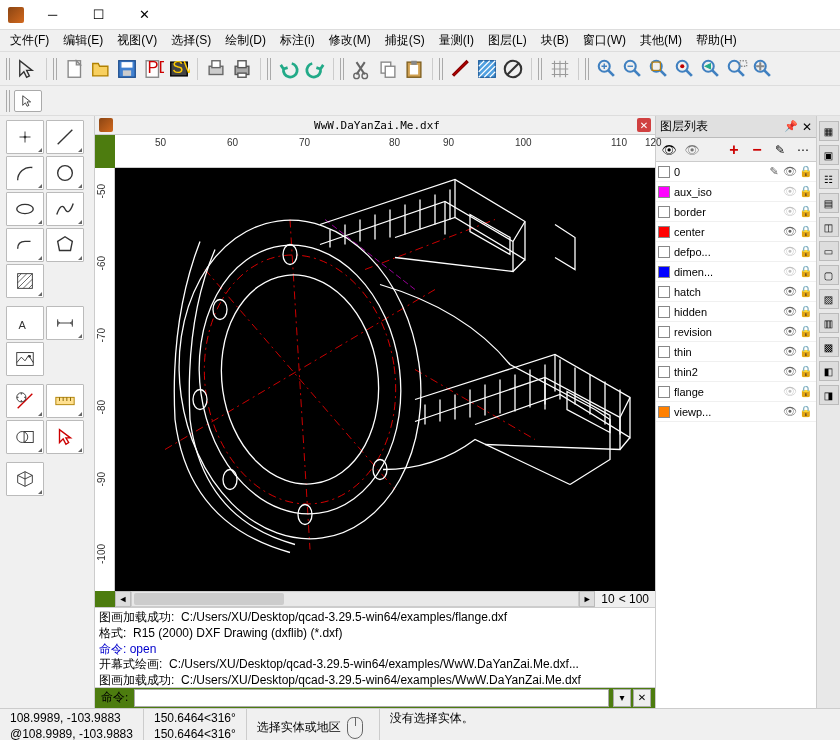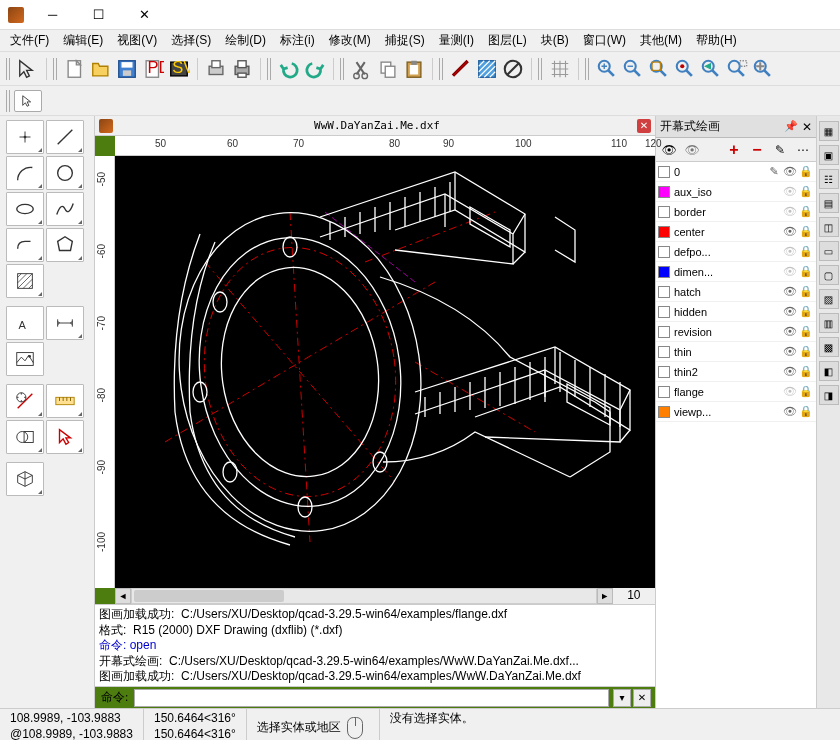--- a/index.html
+++ b/index.html
@@ -29,35 +29,35 @@
 .tool-box { width: 38px; height: 34px; background: #fff; border: 1px solid #bbb; display: flex; align-items: center; justify-content: center; cursor: pointer; position: relative; border-radius:1px;}
 .tool-box .tri { position: absolute; right: 1px; bottom: 1px; width: 0; height: 0; border-left: 4px solid transparent; border-bottom: 4px solid #666; }
 .tool-box svg { width: 22px; height: 22px; }
 
 .center-area { flex: 1; display: flex; flex-direction: column; background: #4d7c0f; }
 .doc-header { height: 20px; display: flex; align-items: center; padding: 0 4px; background:#f0f0f0; border-bottom:1px solid #ccc;}
 .doc-header .doc-icon { width:14px;height:14px;background:linear-gradient(135deg,#8B4513,#D2691E);border-radius:2px;margin-right:4px;}
 .doc-header .doc-title { flex:1; text-align:center; font-family:"SimSun",monospace; font-size:11px;}
 .doc-header .close-doc { width:14px;height:14px;background:#d04040;color:#fff;display:flex;align-items:center;justify-content:center;font-size:10px;border-radius:2px;cursor:pointer;}
 
-.ruler-h { height: 20px; background: #fff; display: flex; position: relative; border-bottom:1px solid #ccc; margin-left:20px;}
+.ruler-h { height: 33px; background: #fff; display: flex; position: relative; border-bottom:1px solid #ccc; margin-left:20px;}
 .ruler-h .tick { position: absolute; font-size: 10px; top: 2px; color:#333; }
 
 .canvas-row { flex: 1; display: flex; position: relative; }
 .ruler-v { width: 20px; background: #fff; border-right:1px solid #ccc; position:relative;}
 .ruler-v .tick { position: absolute; font-size: 10px; left: 1px; writing-mode: vertical-rl; transform: rotate(180deg); color:#333;}
 
 .canvas { flex: 1; background: #000; position: relative; overflow: hidden; }
 .canvas svg { width: 100%; height: 100%; }
 
 .hscroll { height: 16px; display: flex; background:#f0f0f0; margin-left:20px;}
 .hscroll .track { flex:1; background:#e8e8e8; border:1px solid #ccc; position:relative;}
 .hscroll .thumb { position:absolute; left:2px; width:150px; height:12px; background:#ccc; top:1px; border-radius:2px;}
 .hscroll .arrow { width:16px;height:16px;background:#ddd;border:1px solid #bbb;display:flex;align-items:center;justify-content:center;font-size:9px;}
-.hscroll .coord { padding: 0 6px; font-size:10px; display:flex;align-items:center; gap:4px;flex-direction:column;}
+.hscroll .coord { padding: 0 6px; font-size:10px; display:flex;align-items:center; gap:4px;}
 
 .console { height: 82px; background: #fff; border-top: 1px solid #ccc; overflow-y: auto; font-family: "SimSun", monospace; font-size: 11px; padding: 2px 4px; line-height: 1.3; white-space: pre-wrap;}
 .console .blue { color: #0000cc; }
 .cmdline { height: 22px; display: flex; align-items: center; border-top: 1px solid #ccc; }
 .cmdline .label { padding: 0 6px; font-size:12px;font-family:Liberation Serif, serif; }
 .cmdline input { flex:1; border:1px solid #aaa; height:18px; padding:0 4px; font-size:11px;}
 .cmdline .btns { display:flex; gap:2px; padding:0 4px;}
 .cmdline .cbtn { width:18px;height:18px;border:1px solid #aaa;background:#eee;display:flex;align-items:center;justify-content:center;font-size:10px;}
 
 .right-panel { width: 185px; background: #f0f0f0; border-left: 1px solid #ccc; display: flex; }
@@ -421,21 +421,21 @@
   <div class="center-area">
     <div class="doc-header">
       <div class="doc-icon"></div>
       <div class="doc-title">WwW.DaYanZai.Me.dxf</div>
       <div class="close-doc">✕</div>
     </div>
     <div style="position:relative;">
       <div class="ruler-h">
         <span class="tick" style="left:40px">50</span>
         <span class="tick" style="left:112px">60</span>
-        <span class="tick" style="left:178px">70</span>
+        <span class="tick" style="left:184px">70</span>
         <span class="tick" style="left:274px">80</span>
         <span class="tick" style="left:328px">90</span>
         <span class="tick" style="left:400px">100</span>
         <span class="tick" style="left:496px">110</span>
         <span class="tick" style="left:530px">120</span>
       </div>
     </div>
     <div class="canvas-row">
       <div class="ruler-v">
         <span class="tick" style="top:16px">-50</span>
@@ -528,21 +528,21 @@
       <div class="btns">
         <div class="cbtn">▾</div>
         <div class="cbtn">✕</div>
       </div>
     </div>
   </div>
 
   <div class="right-panel">
     <div class="layers-panel">
       <div class="panel-header">
-        <span class="ptitle">开幕式绘画</span>
+        <span class="ptitle">图层列表</span>
         <span class="pin">📌</span>
         <span class="px">✕</span>
       </div>
       <div class="layer-toolbar">
         <div class="layer-tb-btn">👁</div>
         <div class="layer-tb-btn" style="opacity:0.5">👁</div>
         <div style="flex:1"></div>
         <div class="layer-tb-btn" style="color:#c00;font-weight:bold;font-size:16px;">+</div>
         <div class="layer-tb-btn" style="color:#c00;font-weight:bold;font-size:16px;">−</div>
         <div class="layer-tb-btn">✎</div>

